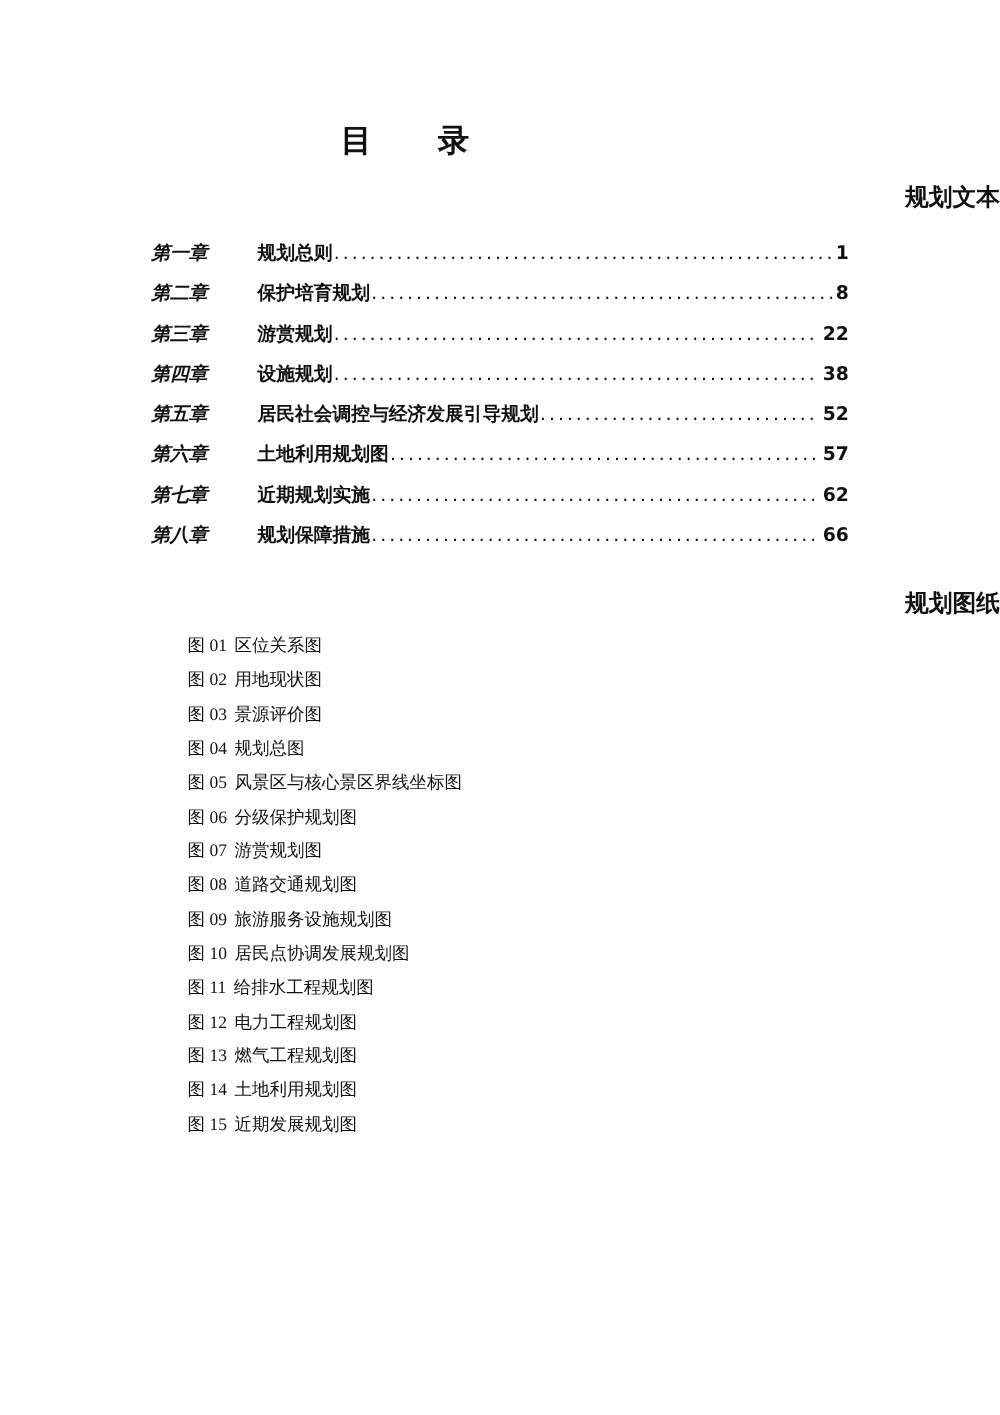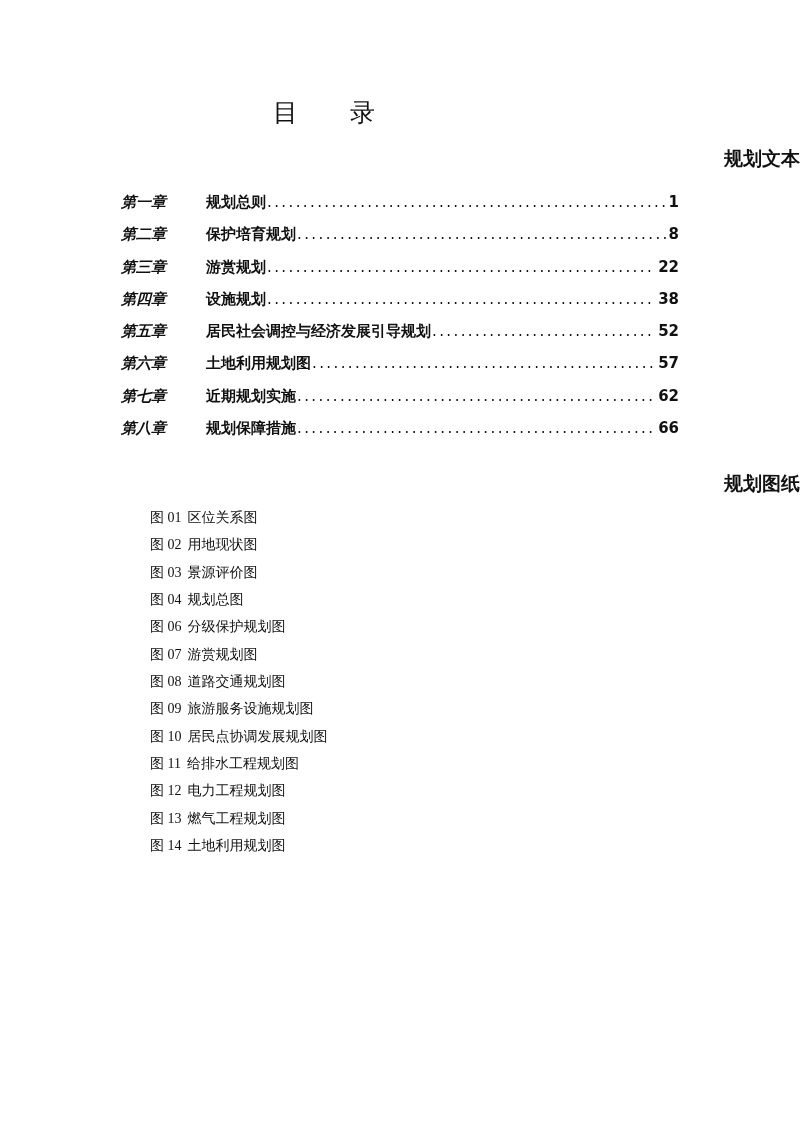--- a/index.html
+++ b/index.html
@@ -15,21 +15,21 @@
       color: #111111;
       font-family: "DejaVu Sans", "Liberation Sans", sans-serif;
     }
     .page-title {
       position: absolute;
       top: 96px;
       left: 0;
       width: 648px;
       text-align: center;
       font-size: 25px;
-      font-weight: normal;
+      font-weight: bold;
       letter-spacing: 22px;
       text-indent: 22px;
       line-height: 34px;
     }
     .section-title {
       position: absolute;
       left: 0;
       width: 800px;
       text-align: right;
       font-size: 19px;
@@ -155,22 +155,24 @@
   </div>
 </div>
 
 <div class="section-title sec-drawings">规划图纸</div>
 
 <div class="drawings">
   <div class="drawing-row"><span class="drawing-num">图 01</span><span>区位关系图</span></div>
   <div class="drawing-row"><span class="drawing-num">图 02</span><span>用地现状图</span></div>
   <div class="drawing-row"><span class="drawing-num">图 03</span><span>景源评价图</span></div>
   <div class="drawing-row"><span class="drawing-num">图 04</span><span>规划总图</span></div>
+  <div class="drawing-row"><span class="drawing-num">图 05</span><span>风景区与核心景区界线坐标图</span></div>
   <div class="drawing-row"><span class="drawing-num">图 06</span><span>分级保护规划图</span></div>
   <div class="drawing-row"><span class="drawing-num">图 07</span><span>游赏规划图</span></div>
   <div class="drawing-row"><span class="drawing-num">图 08</span><span>道路交通规划图</span></div>
   <div class="drawing-row"><span class="drawing-num">图 09</span><span>旅游服务设施规划图</span></div>
   <div class="drawing-row"><span class="drawing-num">图 10</span><span>居民点协调发展规划图</span></div>
   <div class="drawing-row"><span class="drawing-num">图 11</span><span>给排水工程规划图</span></div>
   <div class="drawing-row"><span class="drawing-num">图 12</span><span>电力工程规划图</span></div>
   <div class="drawing-row"><span class="drawing-num">图 13</span><span>燃气工程规划图</span></div>
   <div class="drawing-row"><span class="drawing-num">图 14</span><span>土地利用规划图</span></div>
+  <div class="drawing-row"><span class="drawing-num">图 15</span><span>近期发展规划图</span></div>
 </div>
 
 </body></html>

